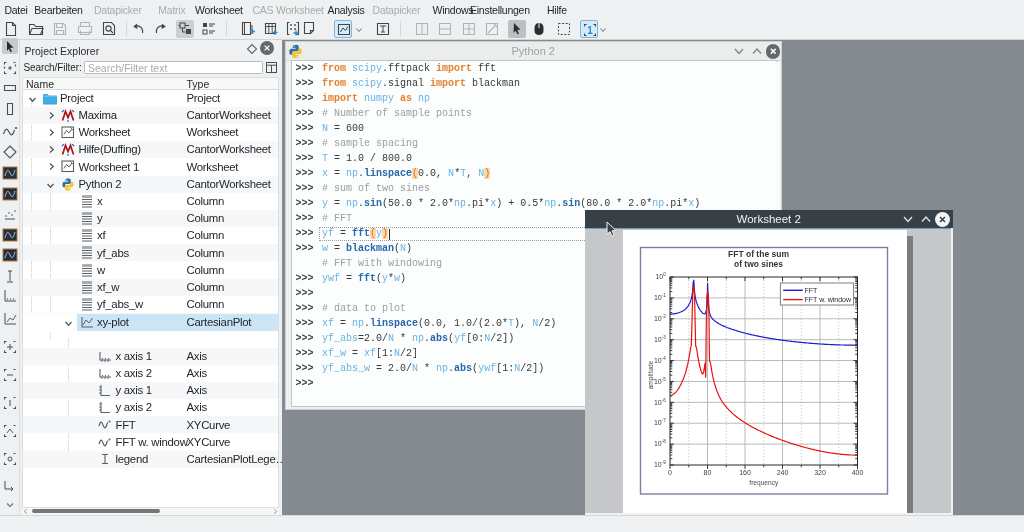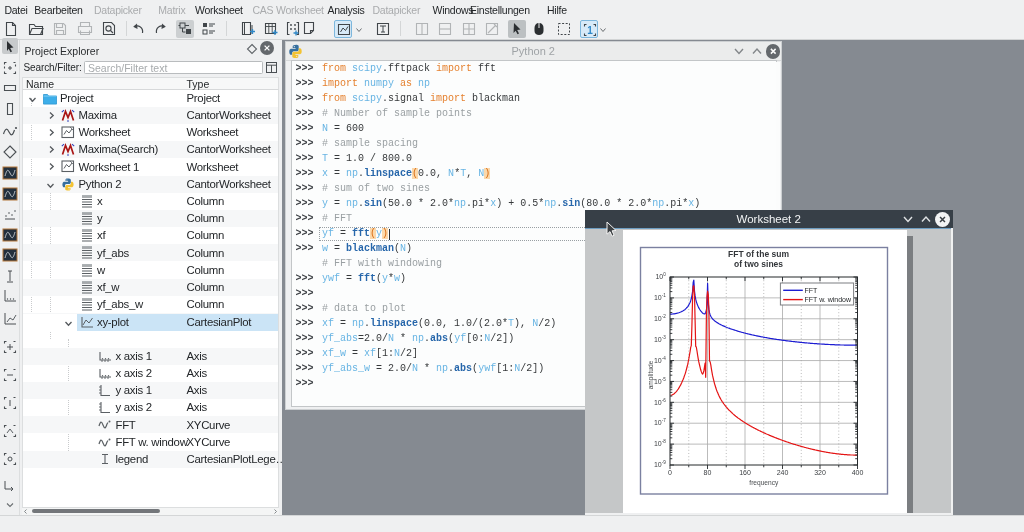--- a/index.html
+++ b/index.html
@@ -32,21 +32,21 @@
 #hscroll .thumb{position:absolute;left:10px;top:1px;width:128px;height:4.5px;border-radius:2.2px;background:#73767a}
 
 #mdi{position:absolute;left:282px;top:40px;width:742px;height:475px;background:#858a91}
 
 #pywin{position:absolute;left:2.5px;top:1px;width:497.5px;height:368.5px;background:#eff0f1;border:1px solid #cdd0d2}
 #pytitle{position:absolute;left:0;top:0;width:100%;height:18.5px;background:#ebecec;border-bottom:1px solid #d6d8d9}
 #pytitle .t{position:absolute;width:100%;text-align:center;top:3px;font-size:11px;color:#9fa3a6}
 #console{position:absolute;left:5.5px;top:18px;width:486px;height:346.5px;background:#fcfdfd;border:1px solid #c3c6c8;font-family:"Liberation Mono",monospace;font-size:10px;line-height:15px;color:#36393b;overflow:hidden}
 #console .ln{white-space:pre}
 #console .ln .pp{display:inline-block;width:30px;padding-left:3.5px;color:#3f4347;font-weight:bold}
-.kw{color:#e5812f;font-weight:normal}
+.kw{color:#e5812f;font-weight:bold}
 .vr{color:#67b4e3}
 .fn{color:#2767ab;font-weight:bold}
 .cm{color:#9aa0a3}
 .br{color:#d86c13;background:#fbd8ab}
 #curline{position:absolute;left:33px;top:184.5px;width:450px;height:14.2px;border:1px dotted #999fa3}
 #pyscroll{position:absolute;right:1.5px;top:19.5px;width:4px;height:345px;background:#fbfcfc}
 
 #wswin{position:absolute;left:302.5px;top:170px;width:368.5px;height:306px;background:#c5c7c8}
 #wstitle{position:absolute;left:0;top:0;width:100%;height:17.5px;background:#373f47}
 #wstitle .t{position:absolute;width:100%;text-align:center;top:3px;font-size:11.5px;color:#f2f4f5}
@@ -455,21 +455,21 @@
             <svg width="9" height="9" viewBox="0 0 9 9">
               <path d="M3,1.5 L6.2,4.5 L3,7.5" fill="none" stroke="#55595d" stroke-width="1.3"></path>
             </svg>
           </span>
           <span class="ticon" style="left:38.0px">
             <svg width="14" height="13" viewBox="0 0 14 13">
               <path d="M1.5,11.5 L4.5,2.5 L7,8.5 L9.5,2.5 L12.5,11.5" fill="none" stroke="#aa1515" stroke-width="1.7"></path>
               <path d="M0.8,3.2 L3,1.2 M11,1.2 L13.2,3.2 M6,12 h2" stroke="#3344bb" stroke-width="1.1" fill="none"></path>
             </svg>
           </span>
-          <span class="nm" style="left:55.5px">Maxima(Search)</span>
+          <span class="nm" style="left:55.5px">Hilfe(Duffing)</span>
           <span class="ty">CantorWorksheet</span>
         </div>
 <div class="trow" style="top:68.8px">
           <span class="abs" style="left:23.5px;top:4px">
             <svg width="9" height="9" viewBox="0 0 9 9">
               <path d="M3,1.5 L6.2,4.5 L3,7.5" fill="none" stroke="#55595d" stroke-width="1.3"></path>
             </svg>
           </span>
           <span class="ticon" style="left:38.0px">
             <svg width="14" height="13" viewBox="0 0 14 13">
@@ -766,22 +766,22 @@
             </svg>
           </span>
 <span class="circbtn" style="left:480px;top:2px;width:14.5px;height:14.5px;background:#64686c">
             <svg width="14.5" height="14.5" viewBox="0 0 14 14">
               <path d="M4.7,4.7 L9.3,9.3 M9.3,4.7 L4.7,9.3" stroke="#fbfbfb" stroke-width="1.4"></path>
             </svg>
           </span>
         </div>
     <div id="console">
           <div class="ln"><span class="pp">&gt;&gt;&gt;</span><span class="kw">from</span><span class="vr"> scipy</span>.fftpack <span class="kw">import</span> fft</div>
+<div class="ln"><span class="pp">&gt;&gt;&gt;</span><span class="kw">from</span><span class="vr"> scipy</span>.signal <span class="kw">import</span> blackman</div>
 <div class="ln"><span class="pp">&gt;&gt;&gt;</span><span class="kw">import</span><span class="vr"> numpy</span><span class="kw"> as</span><span class="vr"> np</span></div>
-<div class="ln"><span class="pp">&gt;&gt;&gt;</span><span class="kw">from</span><span class="vr"> scipy</span>.signal <span class="kw">import</span> blackman</div>
 <div class="ln"><span class="pp">&gt;&gt;&gt;</span><span class="cm"># Number of sample points</span></div>
 <div class="ln"><span class="pp">&gt;&gt;&gt;</span><span class="vr">N</span> = 600</div>
 <div class="ln"><span class="pp">&gt;&gt;&gt;</span><span class="cm"># sample spacing</span></div>
 <div class="ln"><span class="pp">&gt;&gt;&gt;</span><span class="vr">T</span> = 1.0 / 800.0</div>
 <div class="ln"><span class="pp">&gt;&gt;&gt;</span><span class="vr">x</span> = <span class="vr">np</span>.<span class="fn">linspace</span><span class="br">(</span>0.0, <span class="vr">N</span>*<span class="vr">T</span>, <span class="vr">N</span><span class="br">)</span></div>
 <div class="ln"><span class="pp">&gt;&gt;&gt;</span><span class="cm"># sum of two sines</span></div>
 <div class="ln"><span class="pp">&gt;&gt;&gt;</span><span class="vr">y</span> = <span class="vr">np</span>.<span class="fn">sin</span>(50.0 * 2.0*<span class="vr">np</span>.pi*<span class="vr">x</span>) + 0.5*<span class="vr">np</span>.<span class="fn">sin</span>(80.0 * 2.0*<span class="vr">np</span>.pi*<span class="vr">x</span>)</div>
 <div class="ln"><span class="pp">&gt;&gt;&gt;</span><span class="cm"># FFT</span></div>
 <div class="ln"><span class="pp">&gt;&gt;&gt;</span><span class="vr">yf</span> = <span class="fn">fft</span><span class="br">(</span><span class="vr">y</span><span class="br">)</span></div>
 <div class="ln"><span class="pp">&gt;&gt;&gt;</span><span class="vr">w</span> = <span class="fn">blackman</span>(<span class="vr">N</span>)</div>

